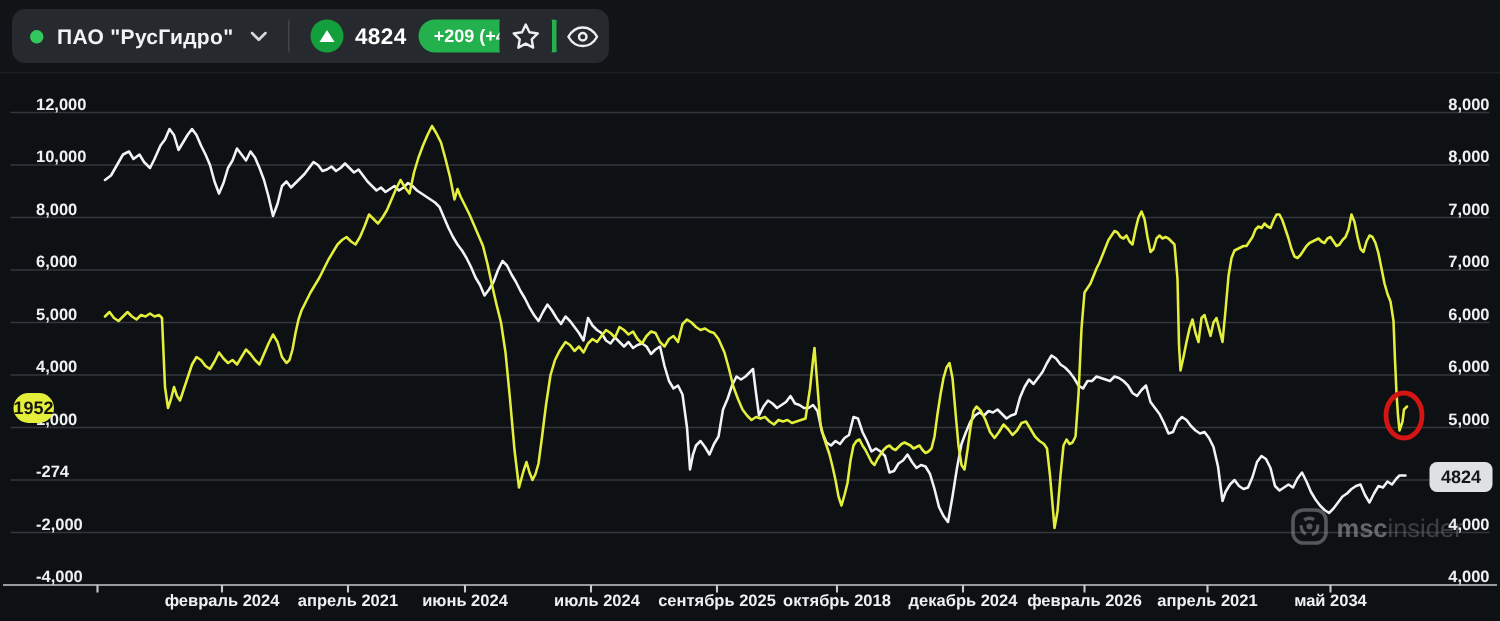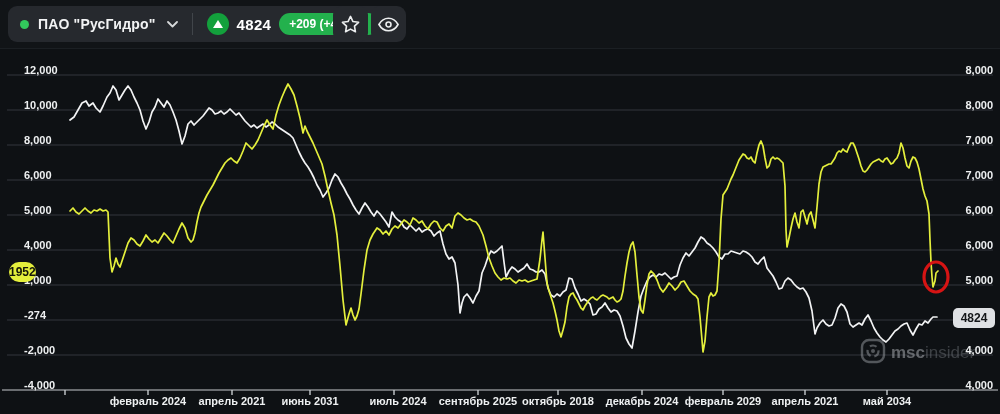--- a/index.html
+++ b/index.html
@@ -128,22 +128,22 @@
   <div class="ylab right" style="top:240px">6,000</div>
   <div class="ylab right" style="top:275px">5,000</div>
   <div class="ylab right" style="top:345px">4,000</div>
   <div class="ylab right" style="top:380px">4,000</div>
 
   <div class="val-badge badge-left">1952</div>
   <div class="val-badge badge-right">4824</div>
 
   <div class="xlab" style="left:103px">февраль 2024</div>
   <div class="xlab" style="left:187px">апрель 2021</div>
-  <div class="xlab" style="left:265px">июнь 2031</div>
+  <div class="xlab" style="left:265px">июнь 2024</div>
   <div class="xlab" style="left:353px">июль 2024</div>
   <div class="xlab" style="left:433px">сентябрь 2025</div>
   <div class="xlab" style="left:513px">октябрь 2018</div>
   <div class="xlab" style="left:597px">декабрь 2024</div>
-  <div class="xlab" style="left:678px">февраль 2029</div>
+  <div class="xlab" style="left:678px">февраль 2026</div>
   <div class="xlab" style="left:760px">апрель 2021</div>
   <div class="xlab" style="left:842px">май 2034</div>
 
 </div>
 
 </body></html>

